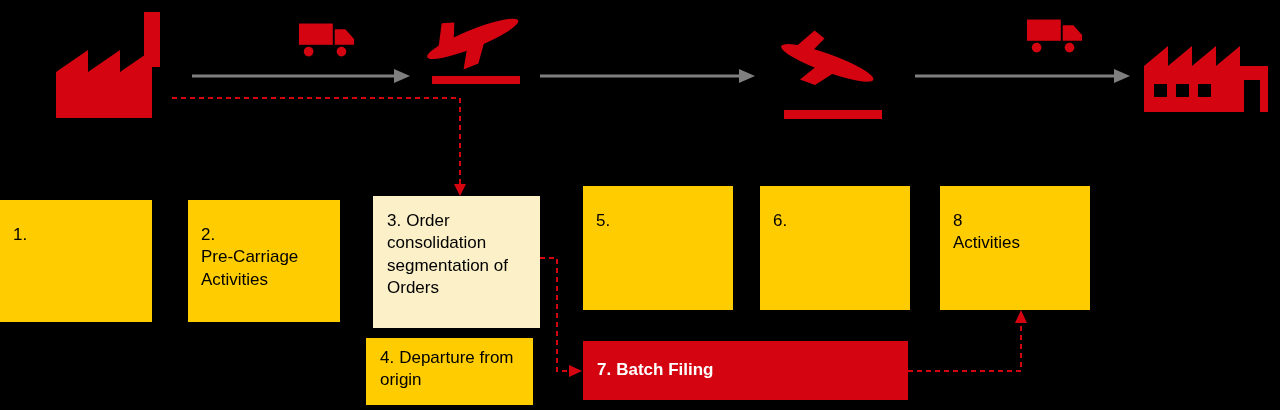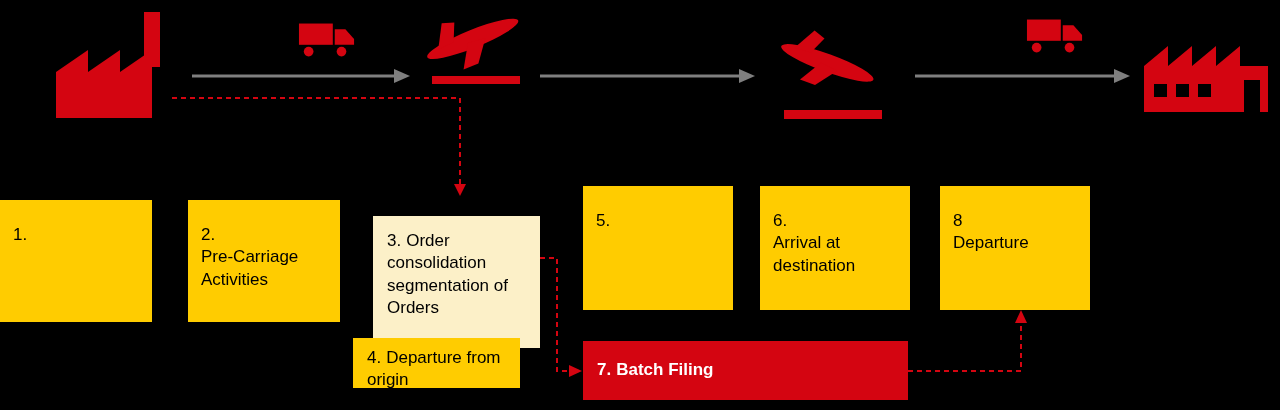--- a/index.html
+++ b/index.html
@@ -6,21 +6,21 @@
   html,body { background:#000; }
   body { font-family:"Liberation Sans", sans-serif; }
   .canvas { position:relative; width:1280px; height:410px; background:#000; overflow:hidden; }
 
   
   .box { position:absolute; font-size:17px; line-height:1.32; color:#000; }
   .yellow { background:#FFCC00; }
   .cream  { background:#FCF0C8; }
   .redbox { background:#D40511; color:#fff; display:flex; align-items:center; padding-left:14px; }
   .pad-tall { padding:24px 24px 8px 13px; }
-  .pad-c3   { padding:14px 12px 8px 14px;margin-top:20px; }
+  .pad-c3   { padding:14px 12px 8px 14px; }
   .pad-c4   { padding:9px 12px 8px 14px; }
   .num.block { display:block; }
   .num.inline { margin-right:5px; }
   .bold { font-weight:bold; }
 
   
   .icon { position:absolute; }
   .icon svg { width:100%; height:100%; display:block; }
   .red-fill  { fill:#D40511; }
   .win-fill  { fill:#000000; }
@@ -127,36 +127,35 @@
 
   <div class="box yellow pad-tall" style="left:188px;top:200px;width:152px;height:122px">
     <span class="num block">2.</span>
     <span class="lbl">Pre-Carriage Activities</span>
   </div>
 
   <div class="box cream pad-c3" style="left:373px;top:196px;width:167px;height:132px">
     <span class="num inline">3.</span><span class="lbl">Order consolidation segmentation of Orders</span>
   </div>
 
-  <div class="box yellow pad-c4" style="left:353px;top:338px;width:167px;height:50px">
+  <div class="box yellow pad-c4" style="left:366px;top:338px;width:167px;height:67px">
     <span class="num inline">4.</span><span class="lbl">Departure from origin</span>
   </div>
 
   <div class="box yellow pad-tall" style="left:583px;top:186px;width:150px;height:124px">
     <span class="num block">5.</span>
   </div>
 
   <div class="box yellow pad-tall" style="left:760px;top:186px;width:150px;height:124px">
     <span class="num block">6.</span>
-    <span class="lbl">Arrival at destination</span>
   </div>
 
   <div class="box redbox" style="left:583px;top:341px;width:325px;height:59px">
     <span class="num inline bold">7.</span>
       <span class="lbl bold">Batch Filing</span>
   </div>
 
   <div class="box yellow pad-tall" style="left:940px;top:186px;width:150px;height:124px">
     <span class="num block">8</span>
-    <span class="lbl">Departure</span>
+    <span class="lbl">Activities</span>
   </div>
 
 </div>
 
 </body></html>

